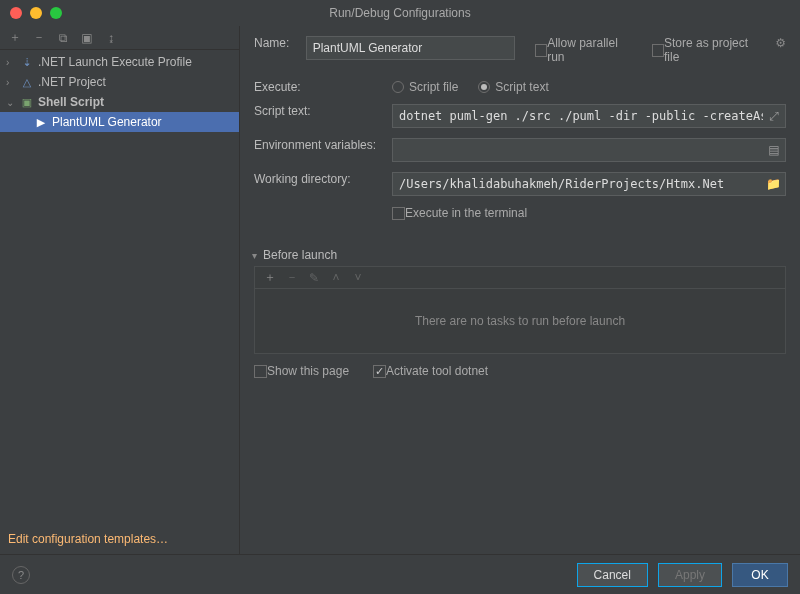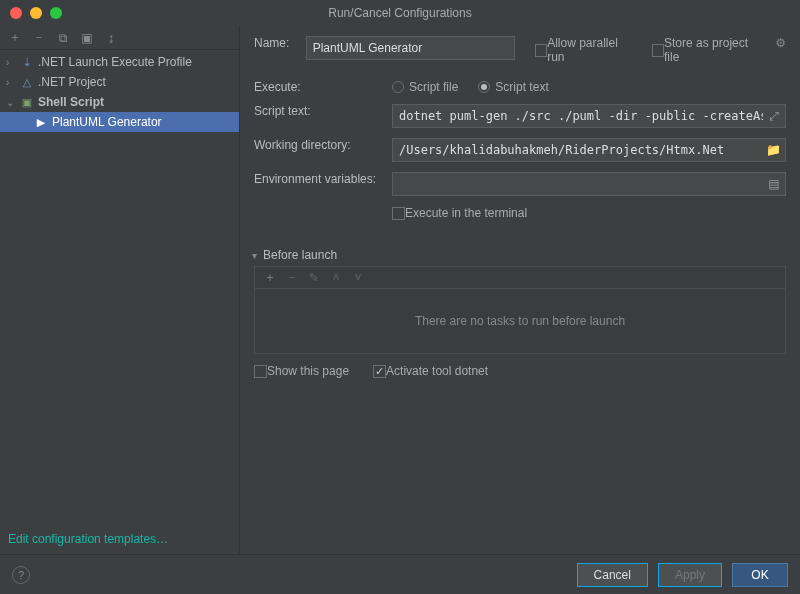--- a/index.html
+++ b/index.html
@@ -19,21 +19,21 @@
   .sidebar-toolbar { height: 24px; display: flex; align-items: center; gap: 10px; padding: 0 8px; color: #888; border-bottom: 1px solid #323232; }
   .tb-ico { width: 14px; height: 14px; display: inline-flex; align-items: center; justify-content: center; color: #8a8a8a; cursor: pointer; }
   .tree { flex: 1; overflow: auto; padding-top: 2px; }
   .tree-row { display: flex; align-items: center; height: 20px; padding-left: 6px; gap: 4px; cursor: pointer; }
   .tree-row .arrow { width: 10px; color: #888; font-size: 10px; }
   .tree-row .ticon { width: 14px; text-align: center; color: #6e91c1; font-size: 11px; }
   .tree-row.level1 { padding-left: 20px; }
   .tree-row.selected { background: #4b6eaf; color: #fff; }
   .tree-row.selected .ticon, .tree-row.selected .arrow { color: #fff; }
   .sidebar-bottom { padding: 8px; }
-  .link { color: #14b8a6; cursor: pointer; margin-top: 40px; }
+  .link { color: #fdba74; cursor: pointer; margin-top: 40px; }
 
   .content { flex: 1; display: flex; flex-direction: column; padding: 10px 14px 0 14px; min-width: 0; }
   .row { display: flex; gap: 10px; margin-bottom: 10px; }
   .label { width: 128px; color: #bbb; }
   .label-sm { color: #bbb; }
   .input { background: #45494a; border: 1px solid #5a5d5e; color: #ddd; height: 24px; padding: 0 6px; font-size: 12px; }
   .input.mono { font-family: "Menlo", "Consolas", monospace; }
   .name-input { width: 220px; }
   .grow { flex: 1; min-width: 0; }
   .inputwrap { position: relative; display: flex; }
@@ -62,21 +62,21 @@
 </style>
 </head>
 <body>
 
 <div class="titlebar">
   <div class="traffic-lights">
     <div class="tl red"></div>
     <div class="tl yellow"></div>
     <div class="tl green"></div>
   </div>
-  <div class="title">Run/Cancel Configurations</div>
+  <div class="title">Run/Debug Configurations</div>
 </div>
 
 <div class="main">
   <div class="sidebar">
     <div class="sidebar-toolbar">
       <span class="tb-ico">＋</span>
       <span class="tb-ico">－</span>
       <span class="tb-ico">⧉</span>
       <span class="tb-ico">▣</span>
       <span class="tb-ico">↨</span>
@@ -140,32 +140,32 @@
 
     <div class="row">
       <span class="label">Script text:</span>
       <div class="inputwrap grow">
         <input class="input mono" value="dotnet puml-gen ./src ./puml -dir -public -createAssociation" style="">
         <span class="trail-ico">⤢</span>
       </div>
     </div>
 
     <div class="row">
+      <span class="label">Environment variables:</span>
+      <div class="inputwrap grow">
+        <input class="input" value="" style="">
+        <span class="trail-ico">▤</span>
+      </div>
+    </div>
+
+    <div class="row">
       <span class="label">Working directory:</span>
       <div class="inputwrap grow">
         <input class="input mono" value="/Users/khalidabuhakmeh/RiderProjects/Htmx.Net" style="">
         <span class="trail-ico">📁</span>
-      </div>
-    </div>
-
-    <div class="row">
-      <span class="label">Environment variables:</span>
-      <div class="inputwrap grow">
-        <input class="input" value="" style="">
-        <span class="trail-ico">▤</span>
       </div>
     </div>
 
     <div class="row" style="margin-left:138px">
       <label class="check">
         <span class="box"></span>
         <span>Execute in the terminal</span>
       </label>
     </div>
 

